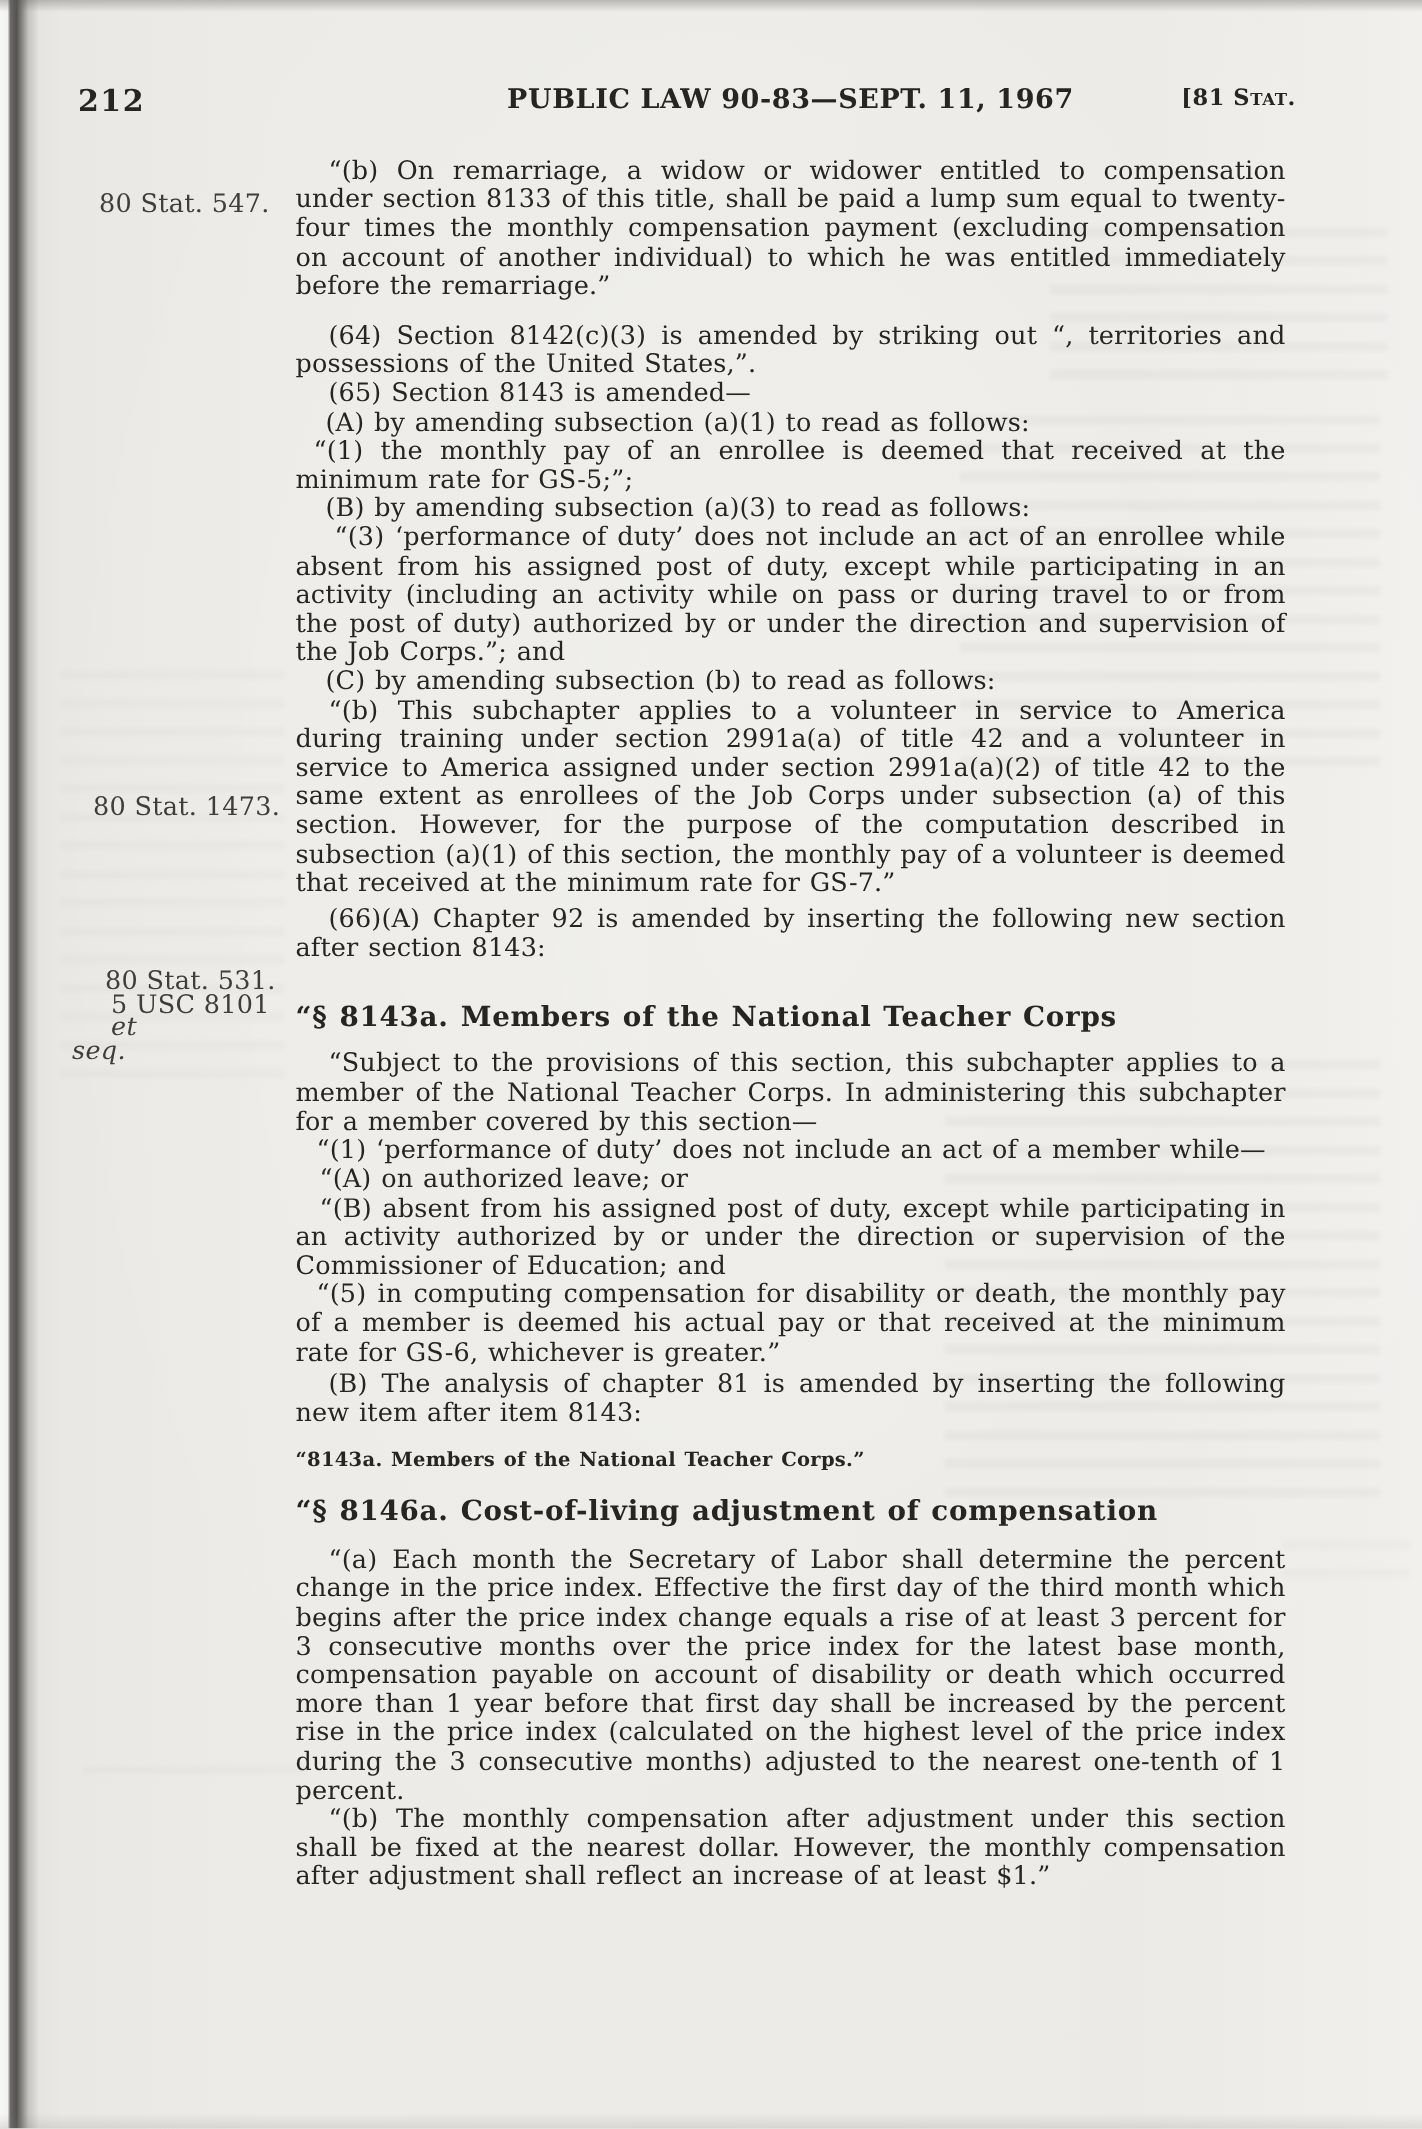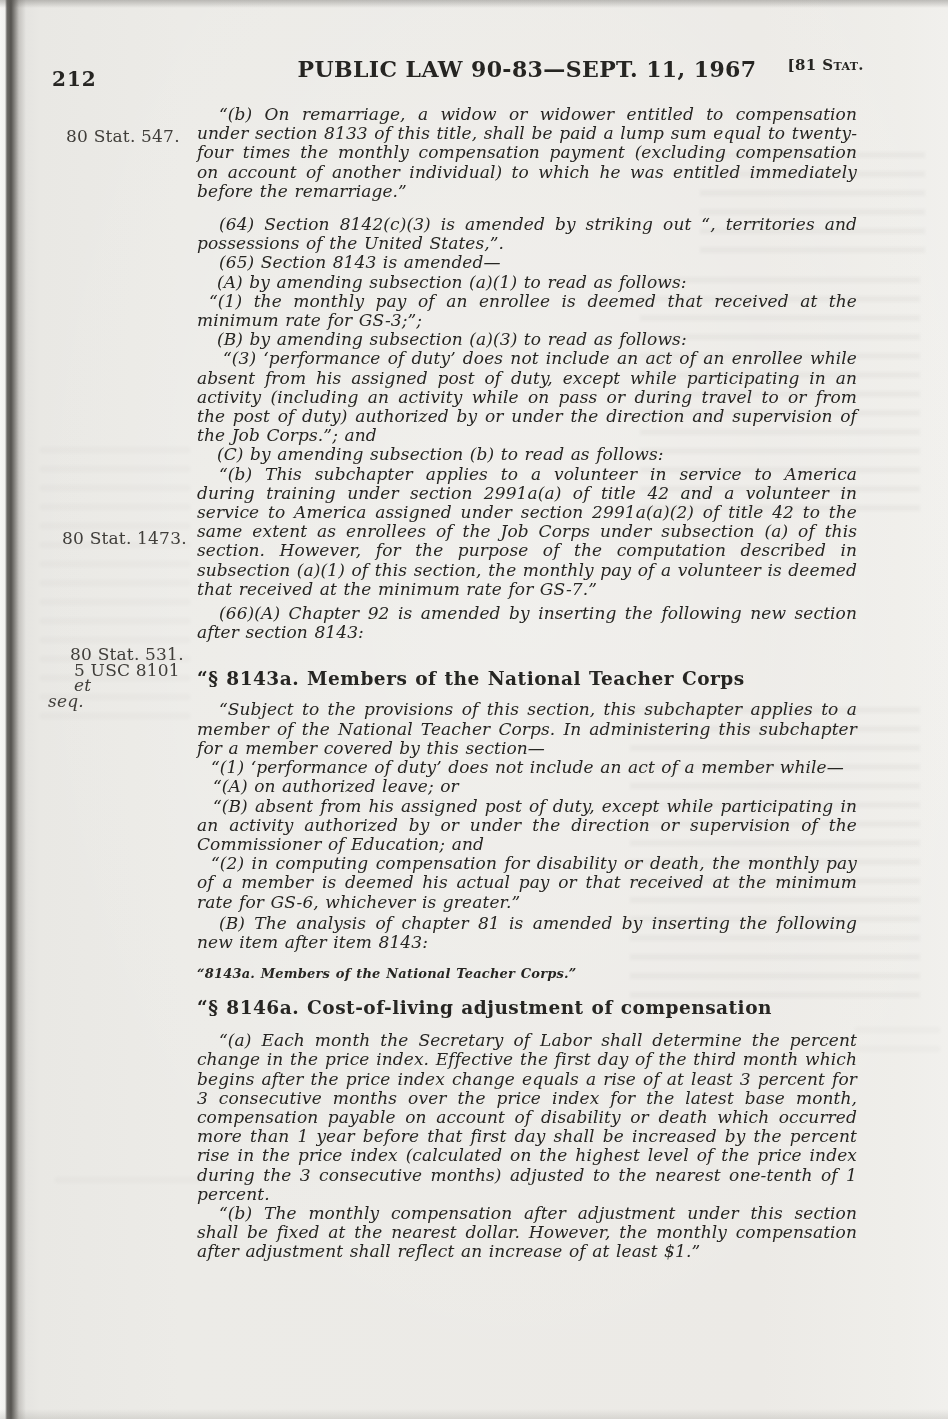--- a/index.html
+++ b/index.html
@@ -20,38 +20,38 @@
   .edge-top{position:absolute;left:0;top:0;right:0;height:8px;
     background:linear-gradient(to bottom,rgba(90,88,84,.35),rgba(0,0,0,0));}
   .edge-bottom{position:absolute;left:0;bottom:0;right:0;height:10px;
     background:linear-gradient(to top,rgba(120,118,112,.18),rgba(0,0,0,0));}
   
   .ghost{position:absolute;filter:blur(1.4px);opacity:.55;pointer-events:none;
     background:repeating-linear-gradient(to bottom,rgba(0,0,0,0) 0 7px,rgba(110,108,102,.10) 7px 13px,rgba(0,0,0,0) 13px 19px);}
   .ghost.light{opacity:.35;}
   
   .running-head{position:absolute;top:55px;left:0;width:948px;height:30px;}
-  .pageno{position:absolute;left:52px;top:12px;font-size:20px;font-weight:bold;letter-spacing:1px;}
+  .pageno{position:absolute;left:52px;top:0;font-size:20px;font-weight:bold;letter-spacing:1px;}
   .head-title{position:absolute;left:197px;width:660px;top:1px;text-align:center;
-    font-size:22px;font-weight:bold;letter-spacing:.4px;}
+    font-size:18px;font-weight:bold;letter-spacing:.4px;}
   .head-stat{position:absolute;right:84px;top:1px;font-size:15px;font-weight:bold;
     font-variant:small-caps;letter-spacing:.4px;}
   
   .margin-note{position:absolute;font-size:17px;line-height:15.5px;color:#403e3a;letter-spacing:.2px;}
   .mn1{left:66px;top:129px;}
   .mn2{left:62px;top:531px;}
   .mn3{left:48px;top:647px;width:150px;}
   .mn3 .l1{padding-left:22px;}
   .mn3 .l2{padding-left:26px;}
   .it{font-style:italic;}
   
   .column{position:absolute;left:197px;top:105px;width:660px;
     font-size:17px;line-height:19.2px;text-align:justify;
     letter-spacing:.1px;word-spacing:1px;}
-  .column p{margin:0;font-style:italic;}
+  .column p{margin:0;}
   .p0{text-indent:22px;}
   .p1{margin-left:16px;text-indent:14px;}
   .pa{margin-left:44px;text-indent:20px;}
   .pb{margin-left:42px;text-indent:12px;}
   .pc{margin-left:26px;text-indent:26px;}
   .p2{margin-left:42px;text-indent:16px;}
   .gap-lg{margin-top:14px !important;}
   .gap-sm{margin-top:5px !important;}
   .gap-xs{margin-top:2px !important;}
   .section-heading{margin:0;font-size:18.5px;line-height:22px;font-weight:bold;
@@ -94,32 +94,32 @@
     <div class="l1">80 Stat. 531.</div>
     <div class="l2"><span>5 USC 8101 </span><span class="it">et</span></div>
     <div class="l3 it">seq.</div>
   </div>
 
   <main class="column">
     <p class="p0">“(b) On remarriage, a widow or widower entitled to compensation under section 8133 of this title, shall be paid a lump sum equal to twenty-four times the monthly compensation payment (excluding compensation on account of another individual) to which he was entitled immediately before the remarriage.”</p>
     <p class="p0 gap-lg">(64) Section 8142(c)(3) is amended by striking out “, territories and possessions of the United States,”.</p>
     <p class="p0">(65) Section 8143 is amended—</p>
     <p class="pa">(A) by amending subsection (a)(1) to read as follows:</p>
-    <p class="pb">“(1) the monthly pay of an enrollee is deemed that received at the minimum rate for GS-3;”;</p>
+    <p class="pb">“(1) the monthly pay of an enrollee is deemed that received at the minimum rate for GS-5;”;</p>
     <p class="pa">(B) by amending subsection (a)(3) to read as follows:</p>
     <p class="pc">“(3) ‘performance of duty’ does not include an act of an enrollee while absent from his assigned post of duty, except while participating in an activity (including an activity while on pass or during travel to or from the post of duty) authorized by or under the direction and supervision of the Job Corps.”; and</p>
     <p class="pa">(C) by amending subsection (b) to read as follows:</p>
     <p class="p0">“(b) This subchapter applies to a volunteer in service to America during training under section 2991a(a) of title 42 and a volunteer in service to America assigned under section 2991a(a)(2) of title 42 to the same extent as enrollees of the Job Corps under subsection (a) of this section. However, for the purpose of the computation described in subsection (a)(1) of this section, the monthly pay of a volunteer is deemed that received at the minimum rate for GS-7.”</p>
     <p class="p0 gap-sm">(66)(A) Chapter 92 is amended by inserting the following new section after section 8143:</p>
     <h2 class="section-heading sh1"><span class="sh-num">“§ 8143a. Members of the National Teacher Corps</span></h2>
     <p class="p0">“Subject to the provisions of this section, this subchapter applies to a member of the National Teacher Corps. In administering this subchapter for a member covered by this section—</p>
     <p class="p1">“(1) ‘performance of duty’ does not include an act of a member while—</p>
     <p class="p2">“(A) on authorized leave; or</p>
     <p class="p2">“(B) absent from his assigned post of duty, except while participating in an activity authorized by or under the direction or supervision of the Commissioner of Education; and</p>
-    <p class="p1">“(2) in computing compensation for disability or death, the monthly pay of a member is deemed his actual pay or that received at the minimum rate for GS-6, whichever is greater.”</p>
+    <p class="p1">“(5) in computing compensation for disability or death, the monthly pay of a member is deemed his actual pay or that received at the minimum rate for GS-6, whichever is greater.”</p>
     <p class="p0 gap-xs">(B) The analysis of chapter 81 is amended by inserting the following new item after item 8143:</p>
     <p class="analysis">“8143a. Members of the National Teacher Corps.”</p>
     <h2 class="section-heading sh2"><span class="sh-num">“§ 8146a. Cost-of-living adjustment of compensation</span></h2>
     <p class="p0">“(a) Each month the Secretary of Labor shall determine the percent change in the price index. Effective the first day of the third month which begins after the price index change equals a rise of at least 3 percent for 3 consecutive months over the price index for the latest base month, compensation payable on account of disability or death which occurred more than 1 year before that first day shall be increased by the percent rise in the price index (calculated on the highest level of the price index during the 3 consecutive months) adjusted to the nearest one-tenth of 1 percent.</p>
     <p class="p0">“(b) The monthly compensation after adjustment under this section shall be fixed at the nearest dollar. However, the monthly compensation after adjustment shall reflect an increase of at least $1.”</p>
   </main>
 
 </div>
 
 </body></html>

